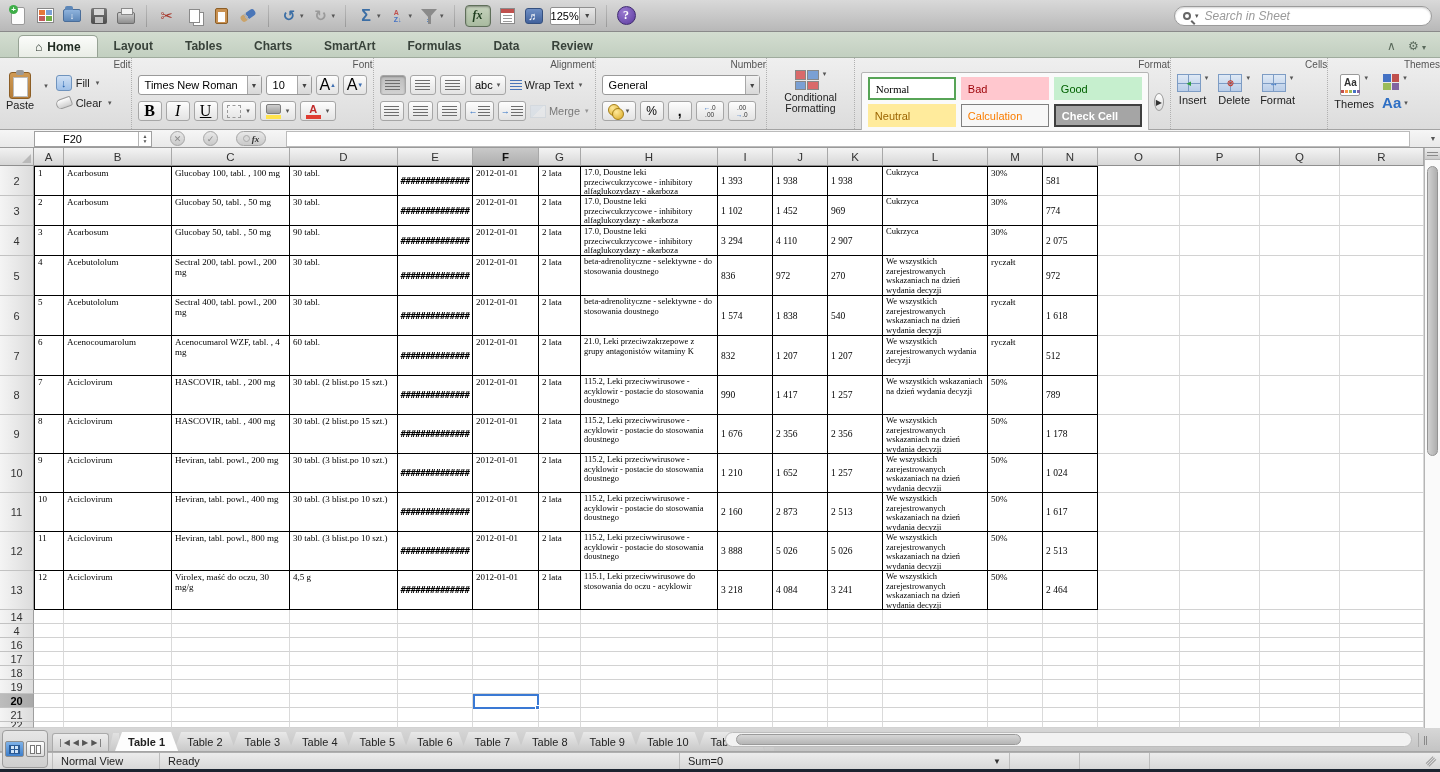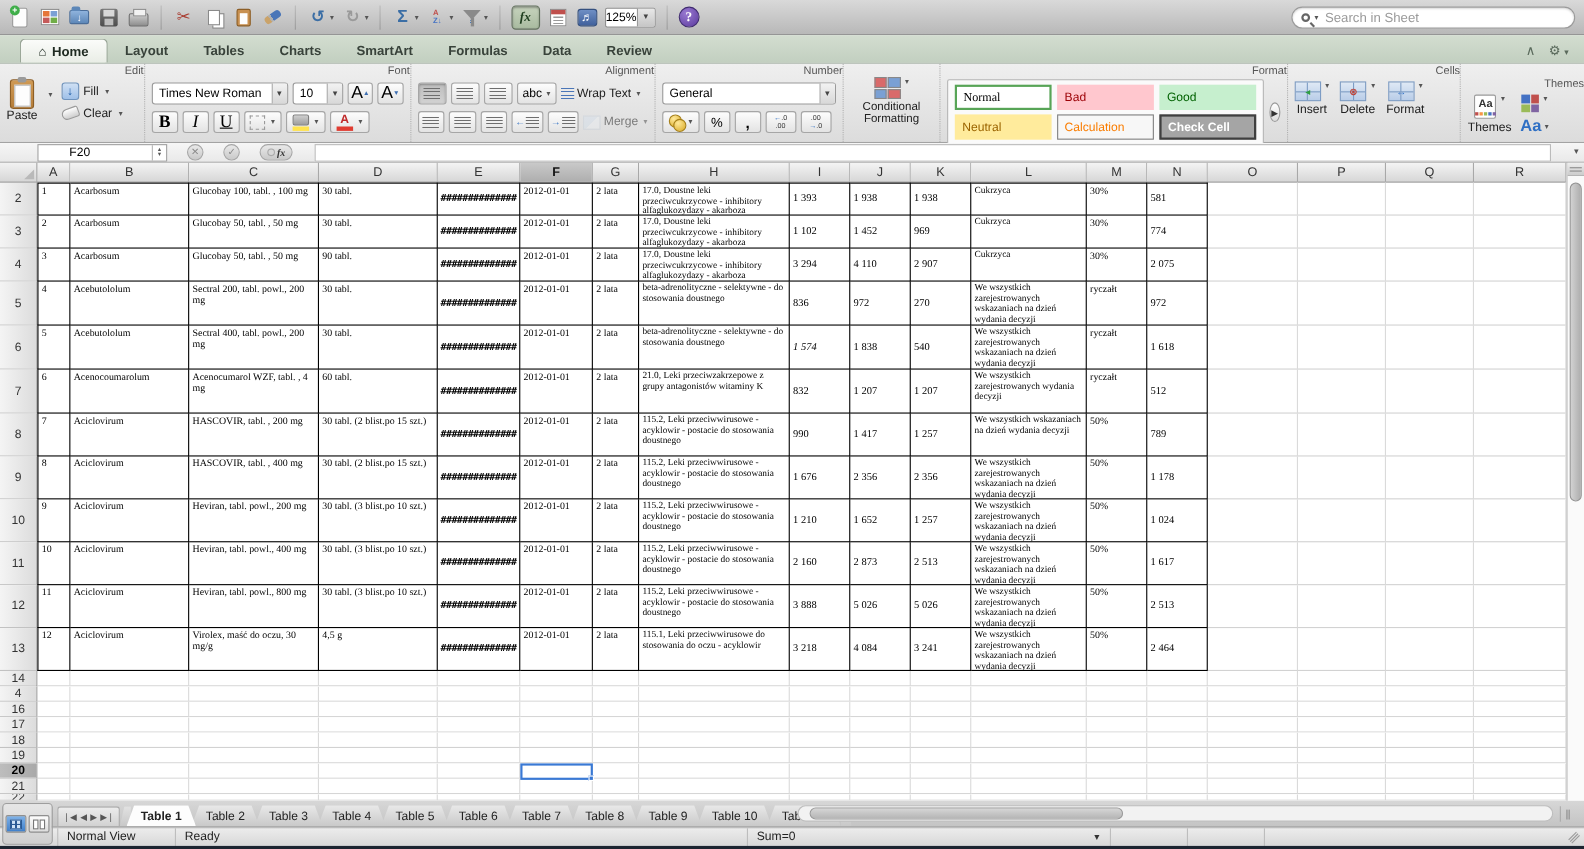--- a/index.html
+++ b/index.html
@@ -37,21 +37,21 @@
   .ic-zoom .dd { width:12px; height:100%; border-left:1px solid #9a9a9a; background:linear-gradient(#e8e8e8,#c6c6c6); font-size:7px; display:flex; align-items:center; justify-content:center; color:#444; }
   .ic-help { width:19px; height:19px; border-radius:50%; background:radial-gradient(circle at 35% 30%,#9a7ad1,#5b3a9e); border:1px solid #3f2a70; color:#fff; font-weight:bold; font-size:12px; display:flex; align-items:center; justify-content:center; font-family:"Liberation Serif",serif; }
   .ic-sort { display:flex; flex-direction:column; font-size:7px; font-weight:bold; line-height:7px; }
   .ic-sort .a{color:#c0504d;} .ic-sort .z{color:#4472c4;}
   .funnel { width:0; height:0; border-left:8px solid transparent; border-right:8px solid transparent; border-top:9px solid #8a8a8a; position:relative; }
   .funnel::after { content:""; position:absolute; left:-1.5px; top:-2px; width:3px; height:8px; background:#8a8a8a; }
   .search-wrap { margin-left:auto; display:flex; align-items:center; }
   .searchbox { width:258px; height:20px; background:#fff; border:1px solid #9b9b9b; border-radius:11px; display:flex; align-items:center; padding:0 8px; gap:4px; box-shadow:inset 0 1px 2px rgba(0,0,0,.18); }
   .lens { width:8px; height:8px; border:2px solid #666; border-radius:50%; position:relative; flex:none; }
   .lens::after { content:""; position:absolute; width:2px; height:5px; background:#666; left:7px; top:6px; transform:rotate(-45deg); }
-  .searchbox input { border:none; outline:none; flex:1; font-size:12px; color:#333; background:transparent; }
+  .searchbox input { border:none; outline:none; flex:1; font-size:12px; color:#333; background:transparent;font-style:italic; }
   .searchbox input::placeholder { color:#9a9a9a; }
 
   
   .tabbar { position:absolute; top:32px; left:0; width:1440px; height:26px;
     background:linear-gradient(#d3ddd0,#c2cfc0); border-bottom:1px solid #9fab9d;
     display:flex; align-items:flex-end; padding-left:18px; }
   .rtab { height:22px; padding:0 16px; display:flex; align-items:center; gap:5px;
     font-size:12px; font-weight:bold; color:#38423a; border-radius:5px 5px 0 0; }
   .rtab.active { background:linear-gradient(#fbfcfa,#e9ede6); border:1px solid #96a294; border-bottom:none; color:#1f2a21; }
   .tabbar-right { margin-left:auto; display:flex; align-items:center; gap:12px; padding:0 14px 4px 0; color:#5a6a5c; font-size:12px; }
@@ -532,21 +532,21 @@
             <span class="cells-ic">
               <b class="gi" style="color:#2e6fc4;">↔</b>
             </span>
             <span class="small-dd">▾</span>
           </span>
           <span>Format</span>
         </div>
     </div>
   </div>
 
-  <div class="rgroup" style="width:112px; border-right:none;margin-top:12px;">
+  <div class="rgroup" style="width:112px; border-right:none;">
     <div class="glabel">Themes</div>
     <div style="display:flex; gap:8px; align-items:flex-start; padding-top:2px;">
       <div class="cellbtn">
           <span style="display:flex;gap:2px;">
             <span class="themes-ic">Aa<span class="dotrow">
                 <i></i>
                 <i></i>
                 <i></i>
                 <i></i>
                 <i></i>
@@ -726,21 +726,21 @@
         </div>
         <div class="drow" style="height: 40px;">
           <div class="cell  first" style="width: 30px;">5</div>
           <div class="cell " style="width: 108px;">Acebutololum</div>
           <div class="cell " style="width: 118px;">Sectral 400, tabl. powl., 200 mg</div>
           <div class="cell " style="width: 108px;">30 tabl.</div>
           <div class="cell hash" style="width: 75px;">##############</div>
           <div class="cell " style="width: 66px;">2012-01-01</div>
           <div class="cell " style="width: 42px;">2 lata</div>
           <div class="cell sm" style="width: 137px;">beta-adrenolityczne - selektywne - do stosowania doustnego</div>
-          <div class="cell num" style="width: 55px; font-style: italic;">1 574</div>
+          <div class="cell num" style="width: 55px;">1 574</div>
           <div class="cell num" style="width: 55px;">1 838</div>
           <div class="cell num" style="width: 55px;">540</div>
           <div class="cell sm" style="width: 105px;">We wszystkich zarejestrowanych wskazaniach na dzień wydania decyzji</div>
           <div class="cell " style="width: 55px;">ryczałt</div>
           <div class="cell num" style="width: 55px;">1 618</div>
           <div class="cell ghost" style="width: 82px;"></div>
           <div class="cell ghost" style="width: 80px;"></div>
           <div class="cell ghost" style="width: 80px;"></div>
           <div class="cell ghost" style="width: 84px;"></div>
         </div>

